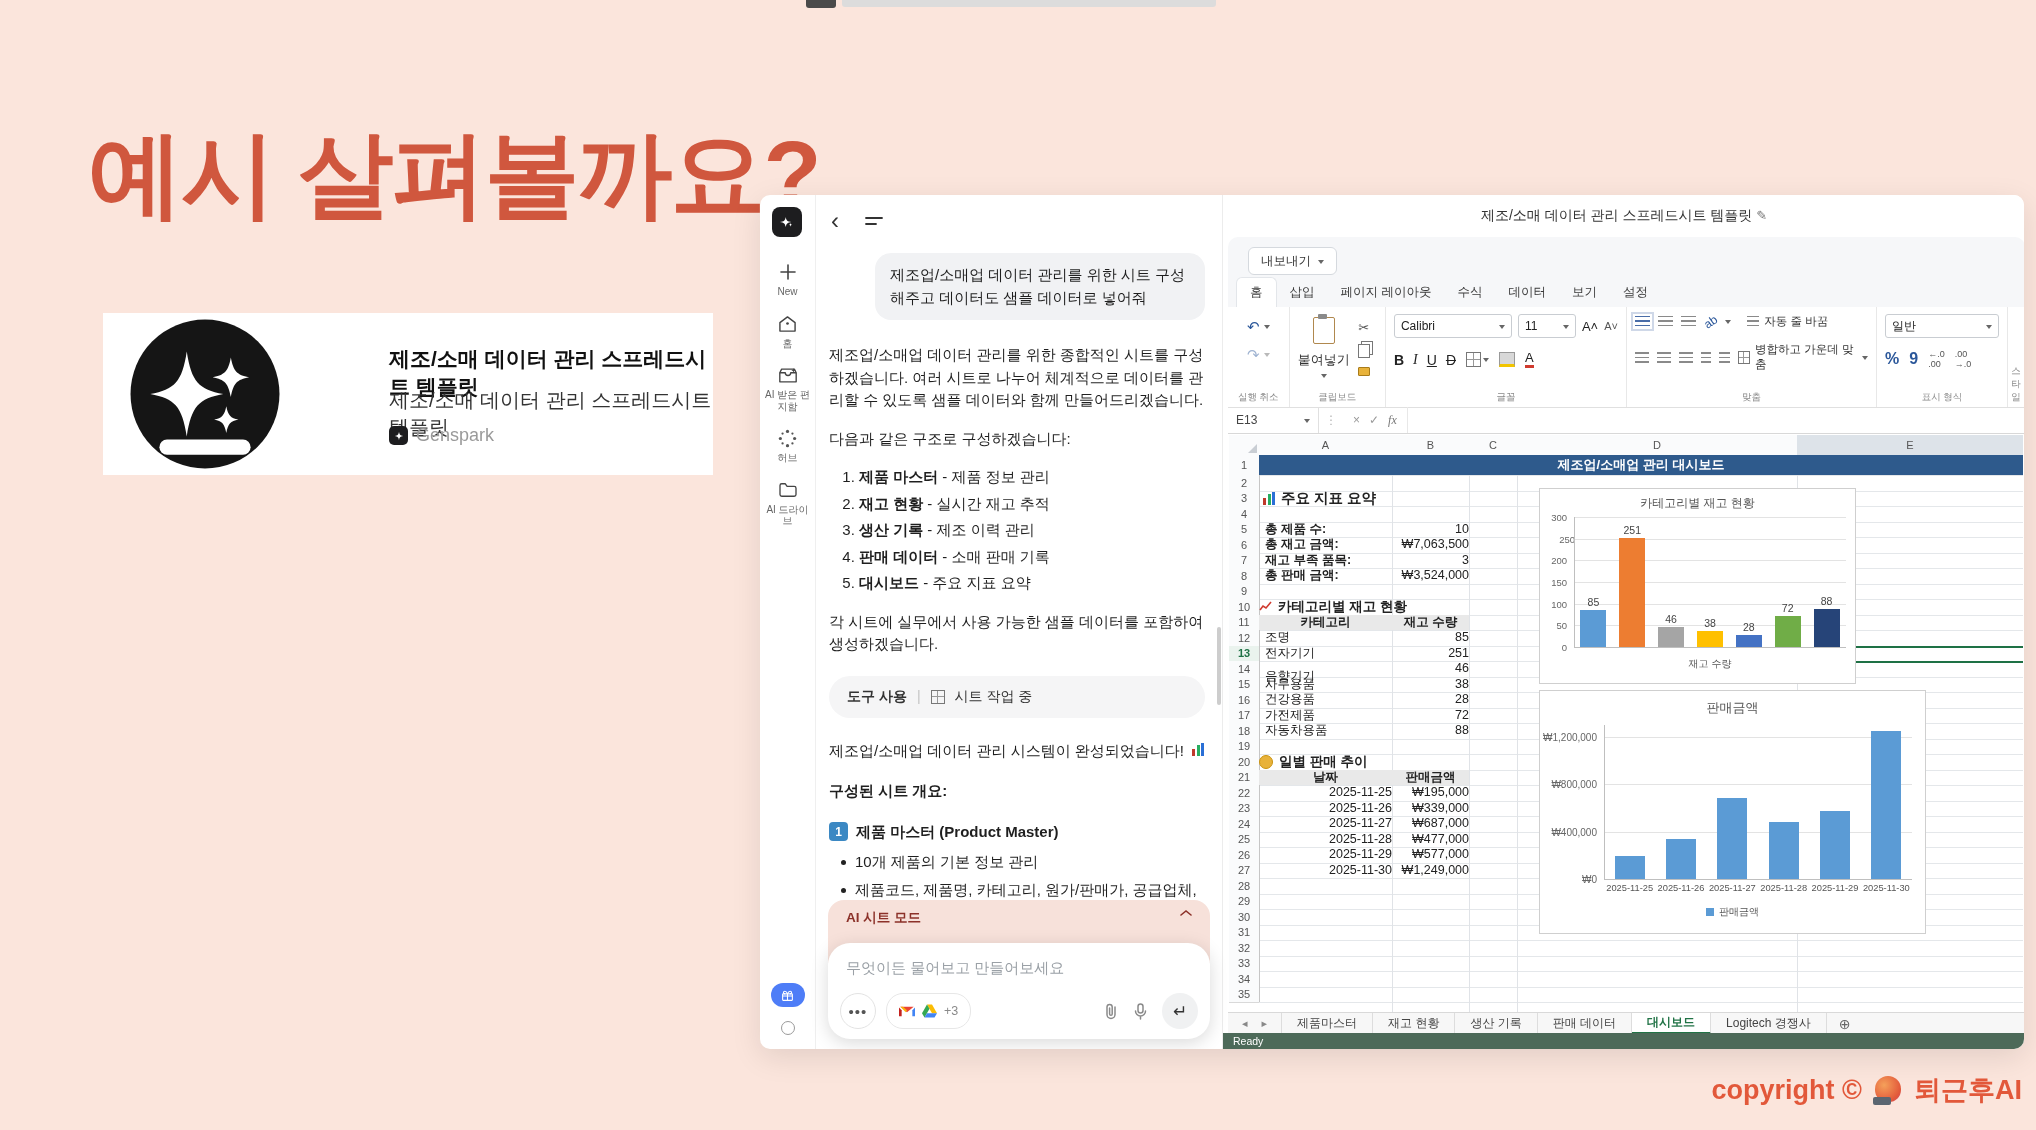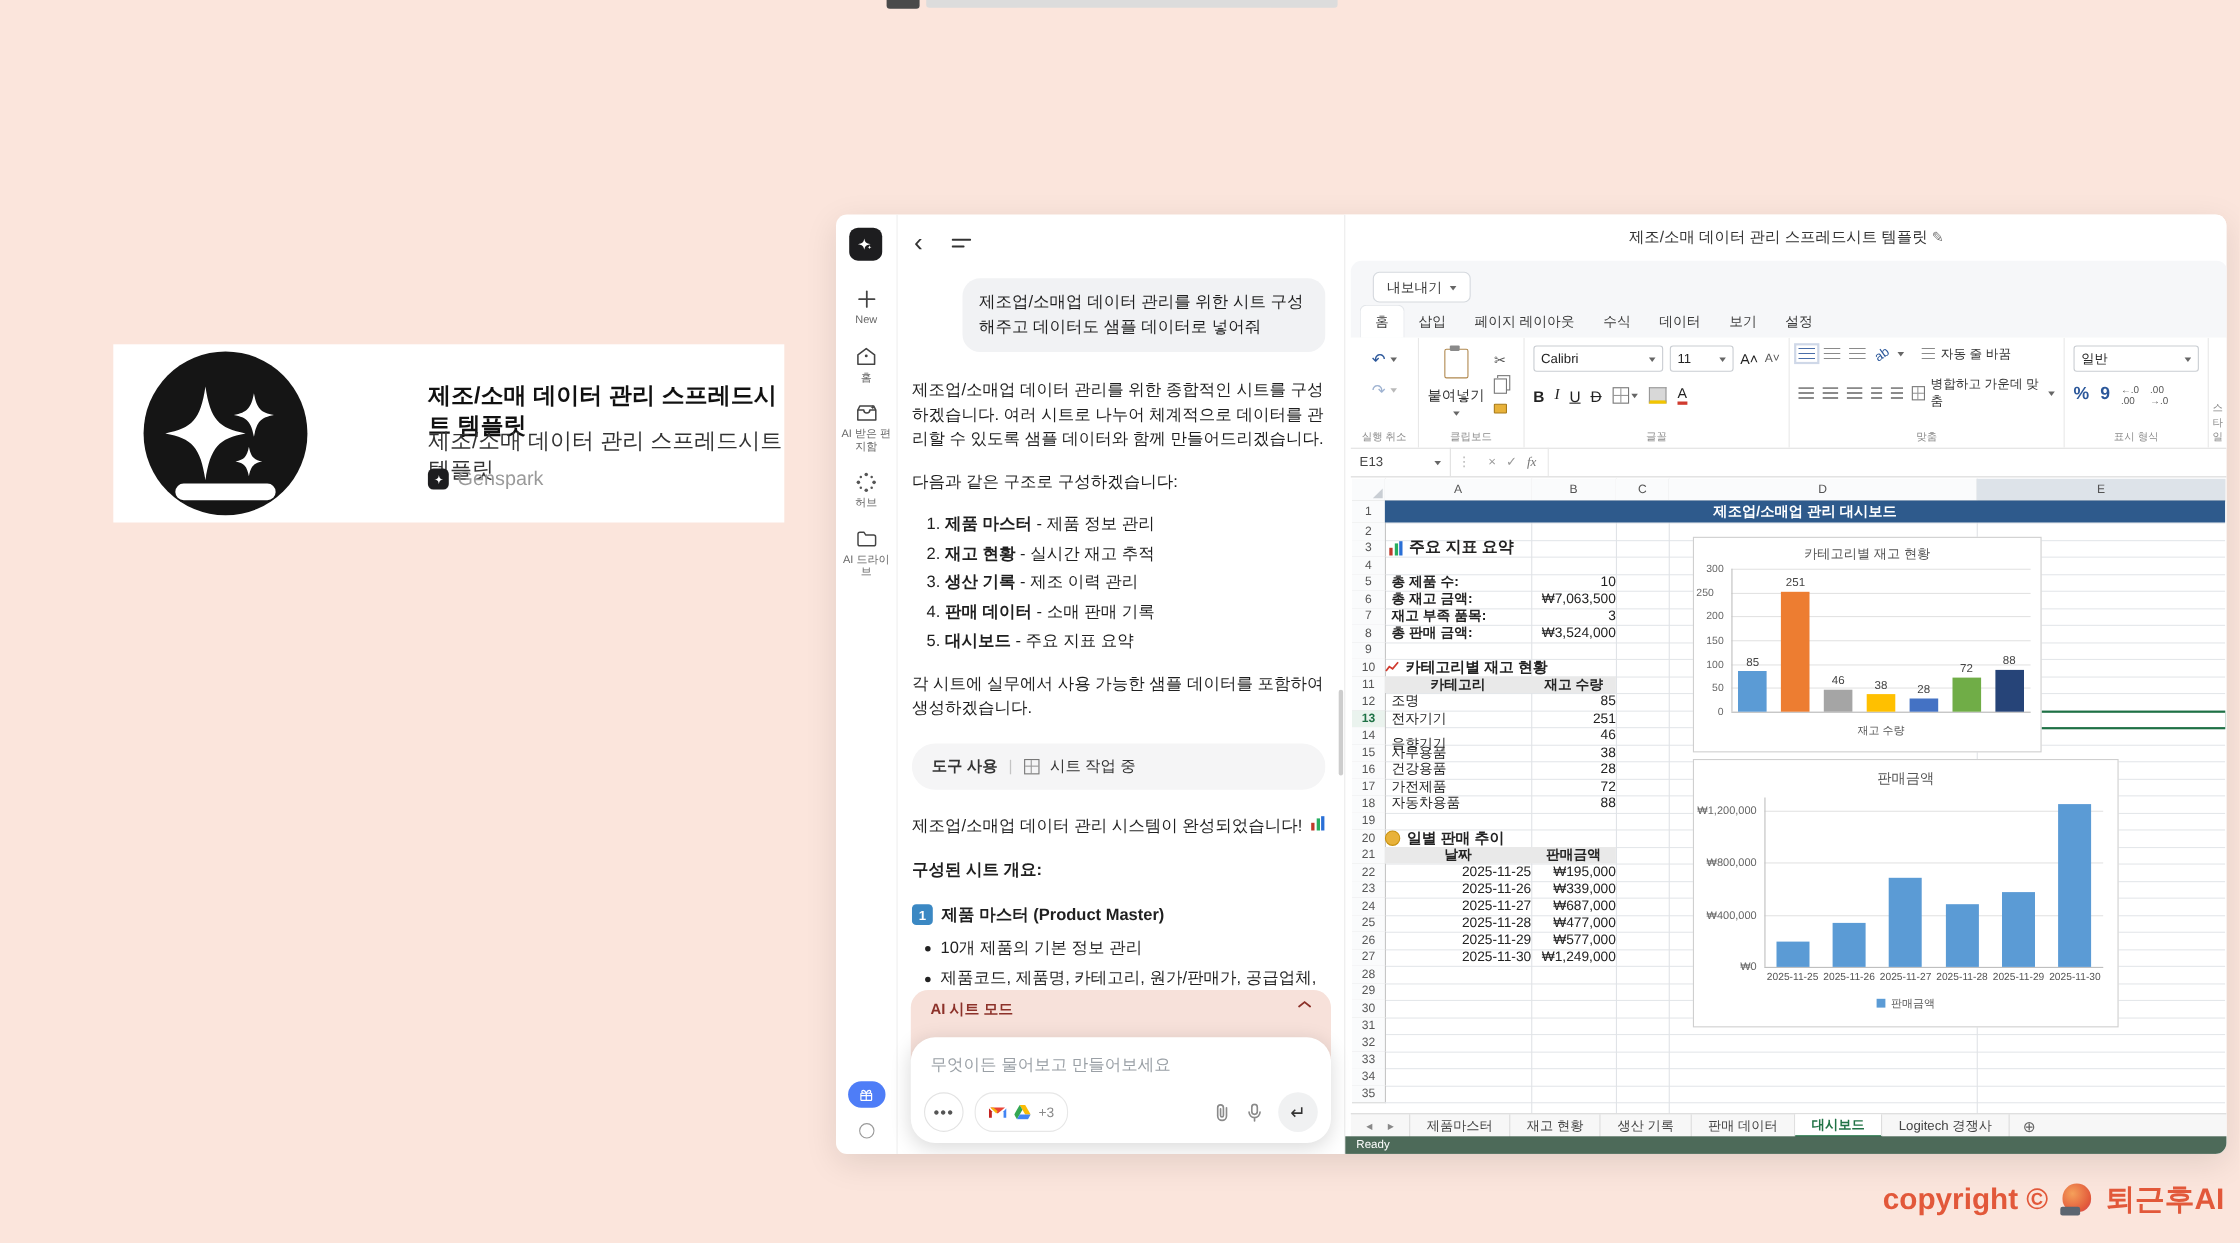--- a/index.html
+++ b/index.html
@@ -161,20 +161,21 @@
                 background:radial-gradient(circle at 35% 35%,#f5a05a,#e2583a 70%,#c9457a);}
   .mascot .laptop{position:absolute;left:1px;bottom:1px;width:18px;height:8px;background:#5b6570;border-radius:2px;}
 </style>
 </head>
 <body>
 
 <div class="stage">
   <div class="strip-dark"></div>
   <div class="strip-light"></div>
 
+  <h1 class="slide-title">예시 살펴볼까요?</h1>
 
   <div class="tcard">
     <svg class="logo" viewBox="0 0 100 100">
       <circle cx="50" cy="50" r="49" fill="#151515"></circle>
       <path fill="#fff" d="M38 22 C41 42 46 47 62 50 C46 53 41 58 38 78 C35 58 30 53 14 50 C30 47 35 42 38 22 Z"></path>
       <path fill="#fff" d="M67 26 C68.7 35 71 37.5 79 39 C71 40.5 68.7 43 67 52 C65.3 43 63 40.5 55 39 C63 37.5 65.3 35 67 26 Z"></path>
       <path fill="#fff" d="M64 58 C65.2 64 66.8 65.8 72 66.8 C66.8 67.8 65.2 69.6 64 75.6 C62.8 69.6 61.2 67.8 56 66.8 C61.2 65.8 62.8 64 64 58 Z"></path>
       <rect x="20" y="80" width="60" height="10" rx="5" fill="#fff"></rect>
     </svg>
     <div class="t1">제조/소매 데이터 관리 스프레드시트 템플릿</div>
@@ -643,21 +644,21 @@
           <div class="tick-label" style="right: 288px; top: 153px; font-size: 9.5px;">0</div>
           <div class="gridline" style="left: 34px; width: 272px; top: 136.333px;"></div>
           <div class="tick-label" style="right: 288px; top: 131.333px; font-size: 9.5px;">50</div>
           <div class="gridline" style="left: 34px; width: 272px; top: 114.667px;"></div>
           <div class="tick-label" style="right: 288px; top: 109.667px; font-size: 9.5px;">100</div>
           <div class="gridline" style="left: 34px; width: 272px; top: 93px;"></div>
           <div class="tick-label" style="right: 288px; top: 88px; font-size: 9.5px;">150</div>
           <div class="gridline" style="left: 34px; width: 272px; top: 71.3333px;"></div>
           <div class="tick-label" style="right: 288px; top: 66.3333px; font-size: 9.5px;">200</div>
           <div class="gridline" style="left: 34px; width: 272px; top: 49.6667px;"></div>
-          <div class="tick-label" style="right: 297px; top: 44.6667px; font-size: 9.5px; text-align: center;">250</div>
+          <div class="tick-label" style="right: 280px; top: 44.6667px; font-size: 9.5px; text-align: center;">250</div>
           <div class="gridline" style="left: 34px; width: 272px; top: 28px;"></div>
           <div class="tick-label" style="right: 288px; top: 23px; font-size: 9.5px;">300</div>
           <div class="axis-v" style="left: 34px; top: 28px; height: 130px;"></div>
           <div class="axis-h" style="left: 34px; width: 272px; top: 158px;"></div>
           <div class="bar" style="left: 40.4286px; width: 26px; top: 121.167px; height: 36.8333px; background: rgb(91, 155, 213);"></div>
           <div class="bar-label" style="left: 34px; width: 38.8571px; top: 107.167px; font-size: 10.5px;">85</div>
           <div class="bar" style="left: 79.2857px; width: 26px; top: 49.2333px; height: 108.767px; background: rgb(237, 125, 49);"></div>
           <div class="bar-label" style="left: 72.8571px; width: 38.8571px; top: 35.2333px; font-size: 10.5px;">251</div>
           <div class="bar" style="left: 118.143px; width: 26px; top: 138.067px; height: 19.9333px; background: rgb(165, 165, 165);"></div>
           <div class="bar-label" style="left: 111.714px; width: 38.8571px; top: 124.067px; font-size: 10.5px;">46</div>

